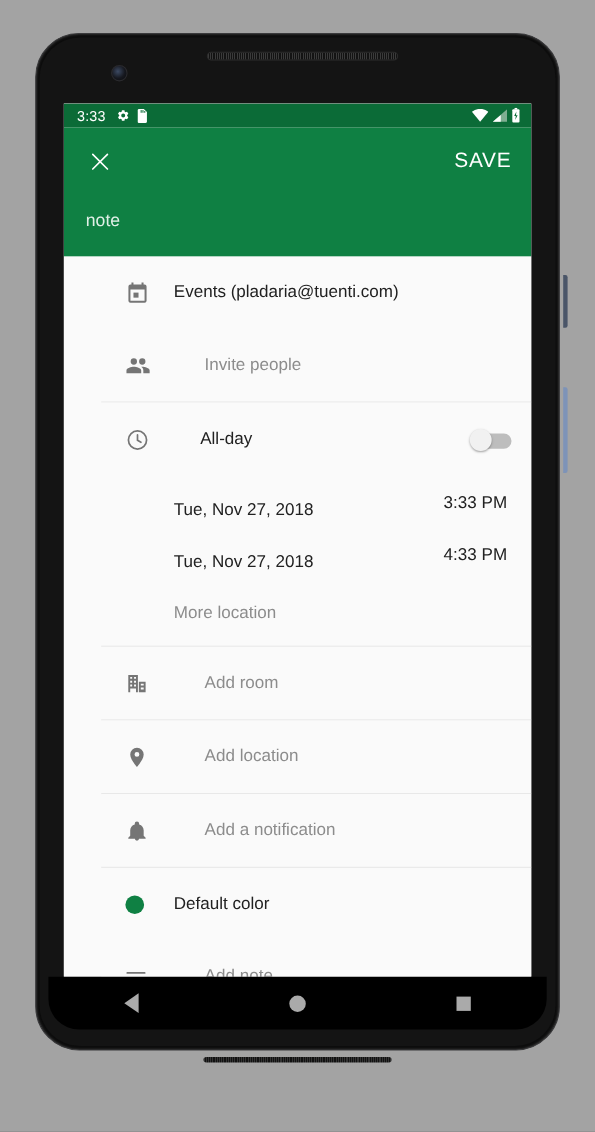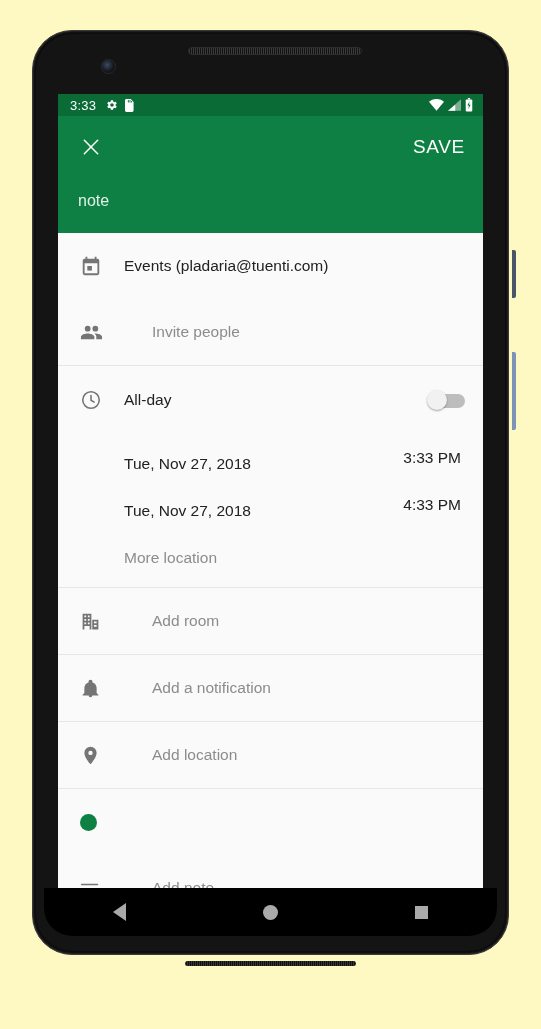--- a/index.html
+++ b/index.html
@@ -9,21 +9,21 @@
     height: 1029px;
     background: #000000;
     font-family: "Liberation Sans", sans-serif;
     overflow: hidden;
   }
 
   #stage {
     position: relative;
     width: 541px;
     height: 1029px;
-    background: #fef9c3;
+    background: #a3a3a3;
   }
 
   
   .phone-body {
     position: absolute;
     left: 32px;
     top: 30px;
     width: 477px;
     height: 925px;
     background: #0d0d0d;
@@ -139,32 +139,32 @@
     height: 46px;
     display: flex;
     align-items: center;
   }
   .title-placeholder {
     font-size: 16px;
     color: rgba(255,255,255,0.88);
   }
 
   
-  .list { background: #fafafa; }
+  .list { background: #fafafa; padding-left: 34px; }
 
   .group { border-bottom: 1px solid #e6e6e6; background: #fafafa; }
   .group.no-border { border-bottom: none; }
 
   .row {
     display: flex;
     align-items: center;
     min-height: 66px;
     padding: 0 18px 0 22px;
   }
-  .row.tall { min-height: 68px; }
+  .row.tall { min-height: 68px; gap: 24px; }
 
   .row-icon {
     width: 44px;
     flex: 0 0 44px;
     display: flex;
     align-items: center;
     justify-content: flex-start;
   }
   .row-label {
     flex: 1;
@@ -387,44 +387,45 @@
             </svg>
           </div>
           <div class="row-label muted">Add room</div>
         </div>
       </div>
 
       <div class="group">
         <div class="row">
           <div class="row-icon">
             <svg width="21" height="21" viewBox="0 0 24 24" fill="#757575">
+              <path d="M12 2a7 7 0 0 0-7 7c0 5.25 7 13 7 13s7-7.75 7-13a7 7 0 0 0-7-7zm0 9.5A2.5 2.5 0 1 1 12 6.5a2.5 2.5 0 0 1 0 5z"></path>
+            </svg>
+          </div>
+          <div class="row-label muted">Add location</div>
+        </div>
+      </div>
+
+      <div class="group">
+        <div class="row">
+          <div class="row-icon">
+            <svg width="21" height="21" viewBox="0 0 24 24" fill="#757575">
               <path d="M12 22a2.2 2.2 0 0 0 2.2-2.2H9.8A2.2 2.2 0 0 0 12 22zm7-5v-5.5c0-3.1-1.8-5.7-4.7-6.4v-.7a2.3 2.3 0 0 0-4.6 0v.7C6.8 5.8 5 8.4 5 11.5V17l-2 2v1h18v-1l-2-2z"></path>
             </svg>
           </div>
           <div class="row-label muted">Add a notification</div>
         </div>
       </div>
 
-      <div class="group">
-        <div class="row">
-          <div class="row-icon">
-            <svg width="21" height="21" viewBox="0 0 24 24" fill="#757575">
-              <path d="M12 2a7 7 0 0 0-7 7c0 5.25 7 13 7 13s7-7.75 7-13a7 7 0 0 0-7-7zm0 9.5A2.5 2.5 0 1 1 12 6.5a2.5 2.5 0 0 1 0 5z"></path>
-            </svg>
-          </div>
-          <div class="row-label muted">Add location</div>
-        </div>
-      </div>
-
       <div class="group no-border">
 
         <div class="row">
           <div class="row-icon">
             <div class="color-dot" id="color-dot" style="background: rgb(15, 128, 67);"></div>
           </div>
+          <div class="row-label">Default color</div>
         </div>
 
         <div class="row">
           <div class="row-icon">
             <svg width="21" height="14" viewBox="0 0 24 16" stroke="#757575" stroke-width="1.9" stroke-linecap="round">
               <line x1="2" y1="4" x2="20" y2="4"></line>
               <line x1="2" y1="9" x2="16" y2="9"></line>
               <line x1="2" y1="14" x2="11" y2="14"></line>
             </svg>
           </div>

